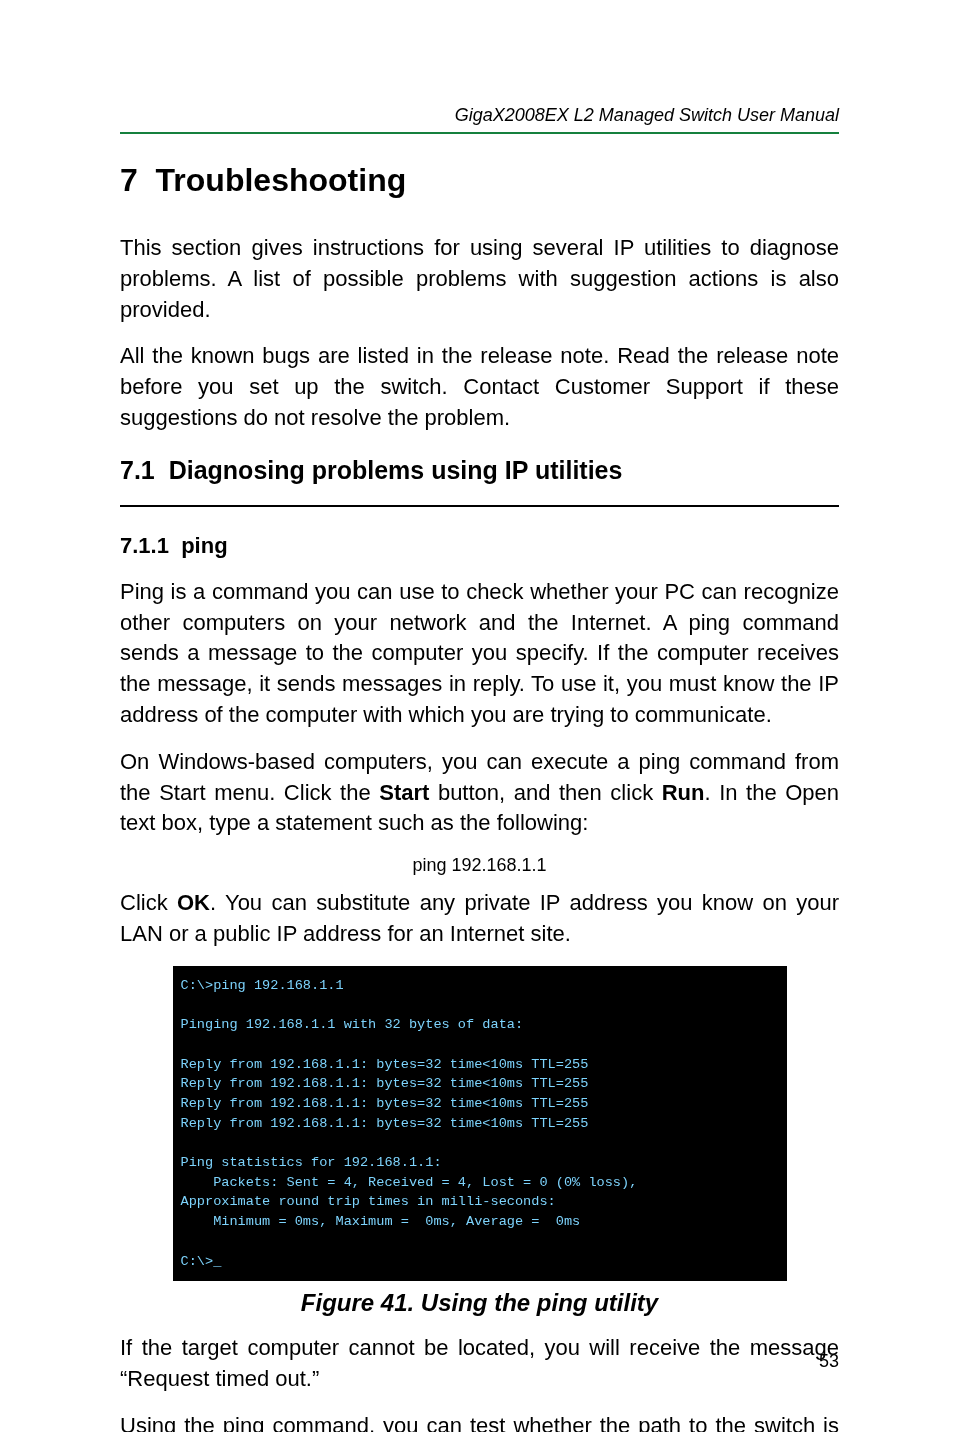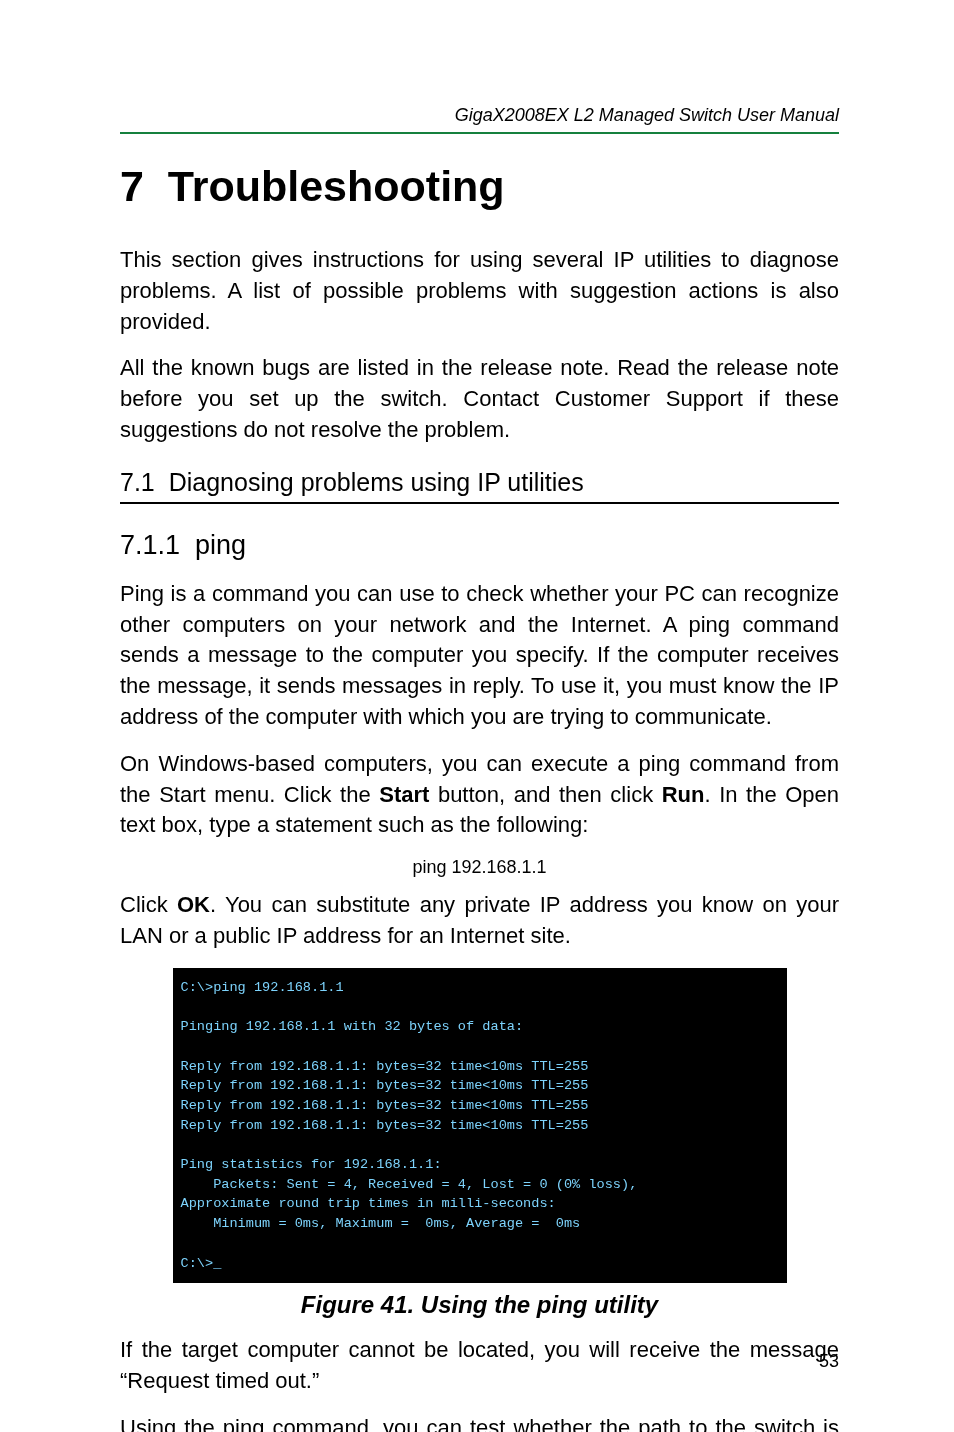--- a/index.html
+++ b/index.html
@@ -1,22 +1,22 @@
 <!DOCTYPE html>
 <html><head>
   <meta charset="utf-8">
   <style>
     * { box-sizing: border-box; margin: 0; padding: 0; }
     html, body { width: 954px; height: 1432px; background: #fff; font-family: Arial, Helvetica, sans-serif; color: #000; }
     .page { padding: 105px 115px 60px 120px; position: relative; height: 100%; }
     .running-head { font-style: italic; font-size: 18px; text-align: right; border-bottom: 2px solid #15803d; padding: 0 0 6px 0; margin-bottom: 28px; }
-    h1.chapter { font-size: 43px; font-weight: bold; margin: 6px 0 34px 0; }
+    h1.chapter { font-size: 32px; font-weight: bold; margin: 6px 0 34px 0; }
     p.para { font-size: 22px; line-height: 1.4; margin: 0 0 16px 0; text-align: justify; }
-    h2.sec { font-size: 25px; font-weight: normal; margin: 22px 0 8px 0; border-bottom: 2px solid #000; padding-bottom: 5px; }
-    h3.subsec { font-size: 27px; font-weight: normal; margin: 26px 0 18px 0; }
+    h2.sec { font-size: 25px; font-weight: bold; margin: 22px 0 8px 0; border-bottom: 2px solid #000; padding-bottom: 20px; }
+    h3.subsec { font-size: 22px; font-weight: bold; margin: 26px 0 18px 0; }
     .bold { font-weight: bold; }
     .cmd { font-weight: normal; text-align: center; font-size: 18px; margin: 6px 0 12px 0; }
     .terminal { width: 614px; margin: 8px auto 8px auto; background: #000; color: #7dd3fc; font-family: "Courier New", monospace; font-size: 13.6px; padding: 10px 10px 10px 8px; line-height: 1.45; white-space: pre; overflow: hidden; }
     .capt { font-style: italic; font-weight: bold; text-align: center; font-size: 24px; margin: 8px 0 16px 0; }
     .pagenum { position: absolute; right: 115px; bottom: 60px; font-size: 18px; }
   </style>
 </head>
 <body>
 
 <div class="page">

